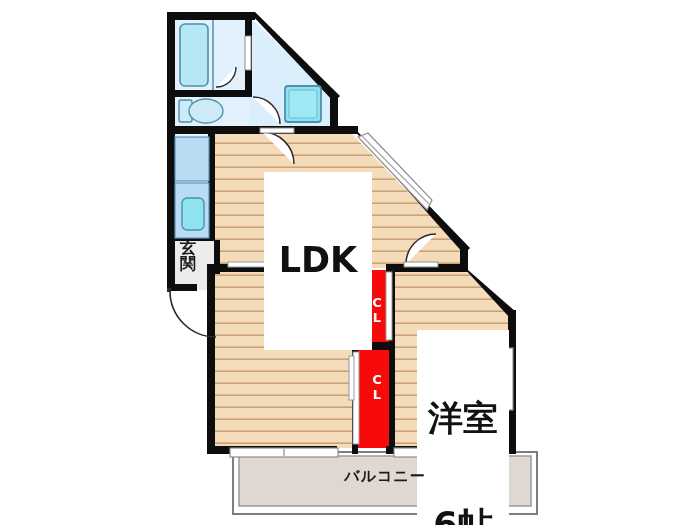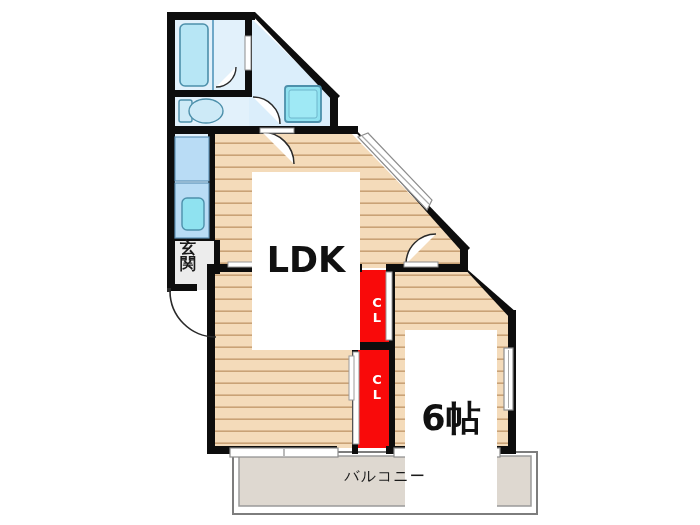--- a/index.html
+++ b/index.html
@@ -29,20 +29,21 @@
   }
   .room-label {
     position: absolute;
     background: #ffffff;
     color: #111111;
     font-weight: 700;
     line-height: 1.02;
     text-align: center;
     white-space: pre;
     letter-spacing: 0px;
+    margin-left: 12px;
   }
   #label-ldk {
     left: 252px; top: 172px;
     width: 108px;
     font-size: 35px;
   }
   #label-washitsu {
     left: 405px; top: 330px;
     width: 92px;
     font-size: 35px;
@@ -59,21 +60,21 @@
     width: 24px;
     font-size: 16px;
     letter-spacing: 0px;
   }
   #label-balcony {
     position: absolute;
     left: 240px; top: 467px;
     width: 290px;
     font-size: 15px;
     color: #1a1a1a;
-    font-weight: 400;
+    font-weight: 700;
     text-align: center;
     letter-spacing: 1px;
   }
   .cl-label {
     position: absolute;
     color: #ffffff;
     font-weight: 700;
     font-size: 13px;
     text-align: center;
     line-height: 1.15;
@@ -283,20 +284,21 @@
       <rect x="175" y="183" width="34" height="55" fill="#b9dcf5" stroke="#5f93b8" stroke-width="1.2"></rect>
       <rect x="182" y="198" width="22" height="32" rx="5" fill="#8fe2f0" stroke="#4d90ab" stroke-width="1.4"></rect>
     </g>
   </svg>
 
   <div class="room-label" id="label-ldk">
     <div>LDK</div>
   </div>
 
   <div class="room-label" id="label-washitsu">
+    <div>洋室</div>
     <div>6帖</div>
   </div>
 
   <div class="small-label" id="label-genkan" style="white-space: pre-line;">玄
 関</div>
 
   <div id="label-balcony">バルコニー</div>
 
   <div class="cl-label" id="label-cl-1" style="white-space: pre-line;">C
 L</div>

